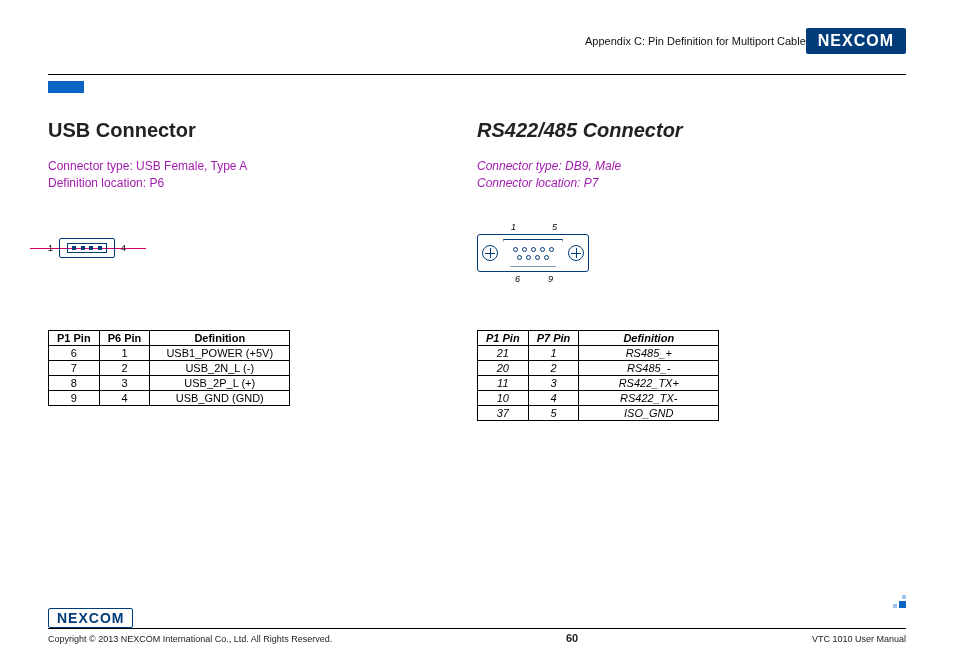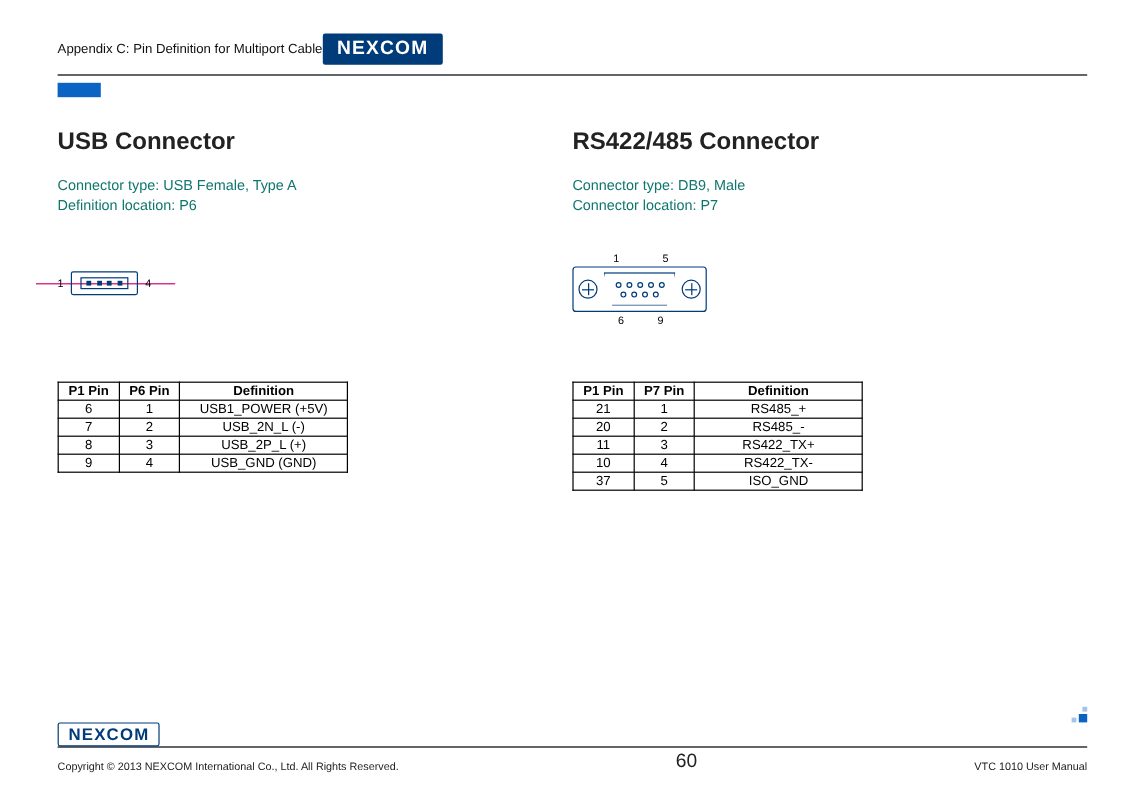--- a/index.html
+++ b/index.html
@@ -9,24 +9,24 @@
     width: 954px;
     height: 672px;
     position: relative;
     color: #000;
   }
   .page {
     padding: 28px 48px 0 48px;
   }
   .header-row {
     display: flex;
-    justify-content: flex-start;
+    justify-content: flex-end;
     align-items: center;
     border-bottom: 1px solid #000;
-    padding-bottom: 8px;
+    padding-bottom: 20px;
     margin-bottom: 6px;
   }
   .header-text {
     font-size: 11px;
     color: #111;
   }
   .logo-box {
     background: #003b7a;
     color: #fff;
     font-weight: bold;
@@ -44,30 +44,30 @@
     margin-bottom: 26px;
   }
   .columns {
     display: flex;
     gap: 0;
   }
   .col {
     width: 50%;
   }
   .col.left { padding-right: 24px; }
-  .col.right { padding-left: 0; }
+  .col.right { padding-left: 0; font-style: italic; }
   h2.section-title {
     font-size: 20px;
     font-weight: 600;
     color: #222;
     margin-bottom: 16px;
   }
   .subline {
     font-size: 12px;
-    color: #0f766e;
+    color: #a21caf;
     line-height: 1.4;
   }
   .diagram-area {
     margin-top: 30px;
     margin-bottom: 38px;
     height: 70px;
     position: relative;
   }
   
   .usb-wrap {
@@ -207,21 +207,21 @@
     background: none;
     color: #003b7a;
     font-weight: bold;
     font-size: 14px;
     letter-spacing: 1px;
     border: 1px solid #003b7a;
     padding: 1px 8px;
     width: fit-content;
     border-radius: 2px;
   }
-  .page-num { font-weight: normal; font-size: 16px; }
+  .page-num { font-weight: bold; font-size: 11px; }
   .footer-deco {
     position: absolute;
     right: 0;
     top: -14px;
     width: 14px;
     height: 14px;
   }
   .footer-deco .sq {
     position: absolute;
     background: #0b63c4;

